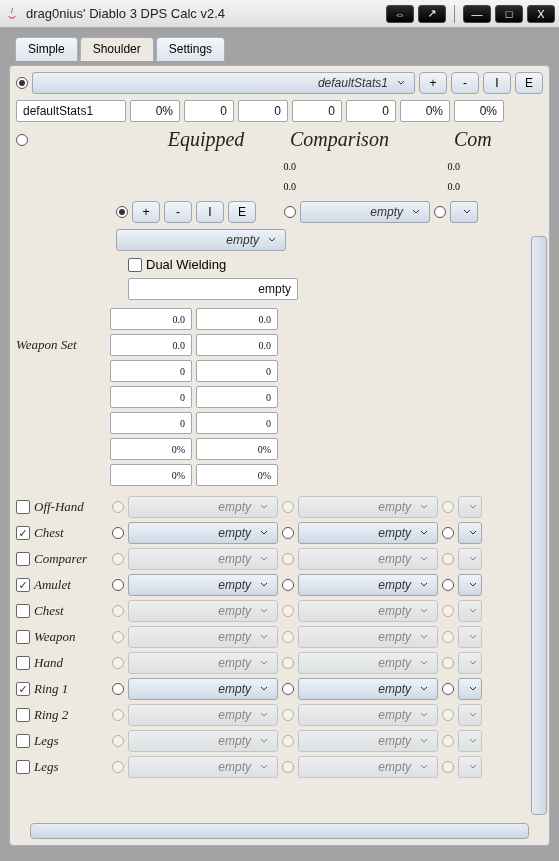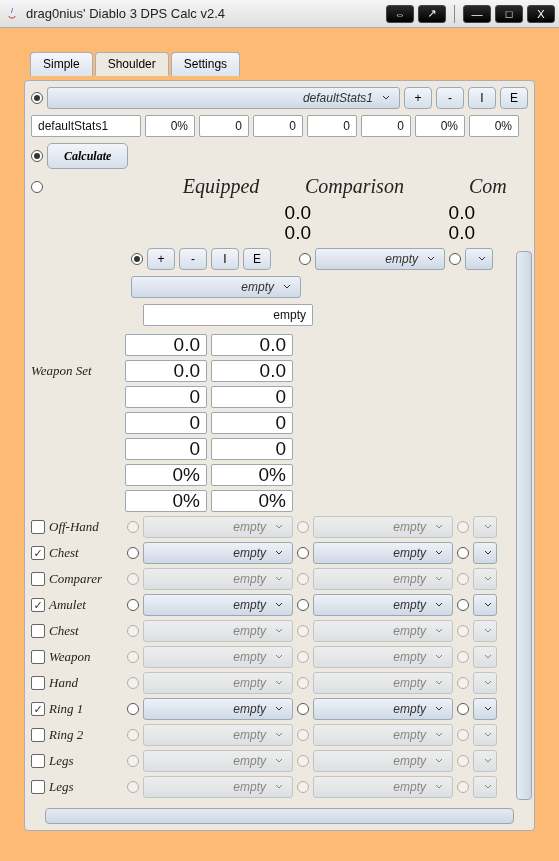--- a/index.html
+++ b/index.html
@@ -5,21 +5,21 @@
   * { box-sizing: border-box; margin: 0; padding: 0; font-family: Arial, sans-serif; font-size: 12px; }
   body { background: #dcd8d0; width: 559px; height: 861px; overflow: hidden; }
 
   .titlebar { height: 28px; background: linear-gradient(#f5f5f5,#dedede); border-bottom: 1px solid #aaa; display:flex; align-items:center; padding: 0 4px; }
   .titlebar .java-icon { width:16px; height:16px; margin-right:6px; display:inline-block; }
   .titlebar .title { flex:1; font-size:13px; color:#222; }
   .titlebar .win-buttons { display:flex; gap:4px; }
   .titlebar .win-btn { width:28px; height:18px; background:linear-gradient(#2a2a2a,#000); border:1px solid #444; border-radius:3px; color:#fff; font-size:11px; display:flex;align-items:center;justify-content:center; cursor:pointer;}
   .titlebar .sep { width:1px; height:18px; background:#888; margin:0 4px; }
 
-  .window-body { background:#fdba74; padding:24px; height:calc(100% - 28px); }
+  .window-body { background:#a3a3a3; padding:9px; height:calc(100% - 28px); }
 
   .tabs { display:flex; gap:2px; margin-bottom:4px; margin-left:6px;}
   .tab { padding:4px 12px; border:1px solid #a6b0bb; border-bottom:none; border-radius:4px 4px 0 0; background:linear-gradient(#f4f6fa,#dde4ee); cursor:pointer;}
   .tab.active { background:#eee9e0; border-bottom:1px solid #eee9e0; position:relative; z-index:2;}
 
   .main { border:1px solid #a6b0bb; border-radius:4px; padding:6px; background:#eee9e0; height:calc(100% - 34px); overflow:hidden; position:relative;}
 
   .row { display:flex; align-items:center; gap:4px; margin-bottom:6px; }
   .radio { width:12px; height:12px; border:1px solid #555; border-radius:50%; background:#fff; display:inline-block; flex:none; }
   .radio.selected::after{content:"";display:block;width:6px;height:6px;background:#333;border-radius:50%;margin:2px;}
@@ -30,21 +30,21 @@
   .input { height:22px; border:1px solid #9da8b3; border-radius:2px; background:#fff; text-align:right; padding:0 6px; font-size:12px; color:#111; }
   .checkbox { width:14px;height:14px;border:1px solid #666;border-radius:2px;background:#fff;display:inline-flex;align-items:center;justify-content:center;flex:none;}
   .checkbox.checked::after{content:"✓";font-size:11px;color:#333;}
   .lbl { font-family: 'Georgia', serif; font-style:italic; font-size:13px; color:#222; }
   .lbl.big { font-size:20px; }
   .calc-btn { height:26px;padding:0 16px;border:1px solid #9da8b3;border-radius:5px;background:linear-gradient(#f2f5fa,#d6dfea);font-family:Georgia,serif;font-style:italic;font-weight:bold;cursor:pointer;}
   .scroll-v { position:absolute; right:2px; top:170px; bottom:30px; width:16px; border:1px solid #9da8b3; border-radius:4px; background:linear-gradient(90deg,#e6ecf4,#cdd7e4);}
   .scroll-h { position:absolute; left:20px; right:20px; bottom:6px; height:16px; border:1px solid #9da8b3; border-radius:4px; background:linear-gradient(#e6ecf4,#cdd7e4);}
   .datarow { display:flex; align-items:center; height:26px; gap:4px; }
   .slotname { width:90px; }
-  .numcell { font-family: Liberation Sans, sans-serif; font-size:19px; text-align:right; }
+  .numcell { font-family: Liberation Serif, serif; font-size:10px; text-align:right; }
   svg.down{width:8px;height:8px;}
 </style>
 </head>
 <body>
 
 <div class="titlebar">
   <span class="java-icon">
     <svg viewBox="0 0 16 16">
         <path d="M5 10c0 1.5 1 2 3 2s3-.5 3-2" stroke="#c33" fill="none"></path>
         <path d="M8 2c2 2-2 3 0 5" stroke="#37c" fill="none"></path>
@@ -90,24 +90,20 @@
       <input class="input" style="width: 110px; text-align: left;" value="defaultStats1">
       <input class="input" style="width: 50px;" value="0%">
       <input class="input" style="width: 50px;" value="0">
       <input class="input" style="width: 50px;" value="0">
       <input class="input" style="width: 50px;" value="0">
       <input class="input" style="width: 50px;" value="0">
       <input class="input" style="width: 50px;" value="0%">
       <input class="input" style="width: 50px;" value="0%">
     </div>
 
-    <div class="row" style="margin-top:6px">
-      <span class="radio selected"></span>
-      <button class="calc-btn">Calculate</button>
-    </div>
 
     <div class="row">
       <span class="radio"></span>
       <div style="width:90px"></div>
       <span class="lbl big" style="width:160px;text-align:center">Equipped</span>
       <span class="lbl big" style="width:160px;text-align:left">Comparison</span>
       <span class="lbl big" style="text-align:left;overflow:hidden">Com</span>
     </div>
 
     <div class="row" style="margin-left:110px;height:18px">
@@ -149,20 +145,24 @@
       <div class="combo" style="width:170px;flex:none">
         <span>empty</span>
         <span class="arrow">
             <svg class="down" viewBox="0 0 8 8">
               <path d="M1 2l3 3 3-3" stroke="#333" fill="none"></path>
             </svg>
           </span>
       </div>
     </div>
 
+    <div class="row" style="margin-left:112px">
+      <span class="checkbox"></span>
+      <span style="font-size:13px">Dual Wielding</span>
+    </div>
 
     <div class="row" style="margin-left:112px">
       <input class="input" style="width: 170px;" value="empty">
     </div>
 
     <div>
       <div class="datarow">
           <span class="slotname"></span>
           <input class="input numcell" style="width: 82px;" value="0.0">
           <input class="input numcell" style="width: 82px;" value="0.0">
@@ -192,21 +192,21 @@
           <input class="input numcell" style="width: 82px;" value="0%">
           <input class="input numcell" style="width: 82px;" value="0%">
         </div>
       <div class="datarow">
           <span class="slotname"></span>
           <input class="input numcell" style="width: 82px;" value="0%">
           <input class="input numcell" style="width: 82px;" value="0%">
         </div>
     </div>
 
-    <div id="slots" style="">
+    <div id="slots" style="margin-top:6px">
         <div class="datarow">
           <span class="checkbox "></span>
           <span class="lbl slotname" style="width:74px">Off-Hand</span>
           <span class="radio " style="opacity:0.4"></span>
           <div class="combo dis" style="width:150px;flex:none">
             <span>empty</span>
             <span class="arrow">
               <svg class="down" viewBox="0 0 8 8">
                 <path d="M1 2l3 3 3-3" stroke="#333" fill="none"></path>
               </svg>

